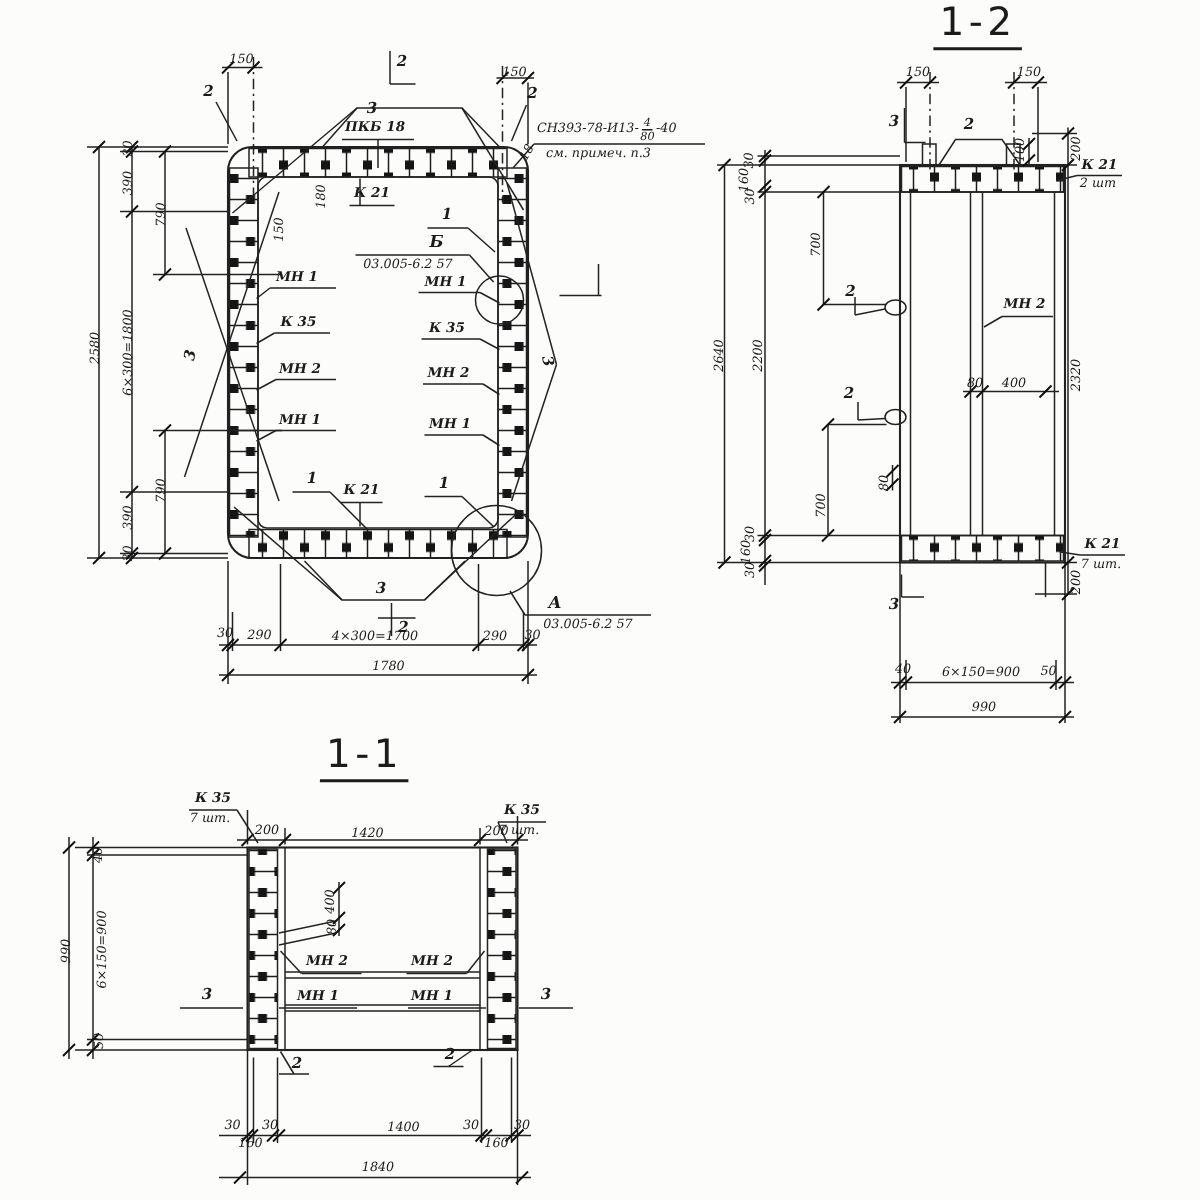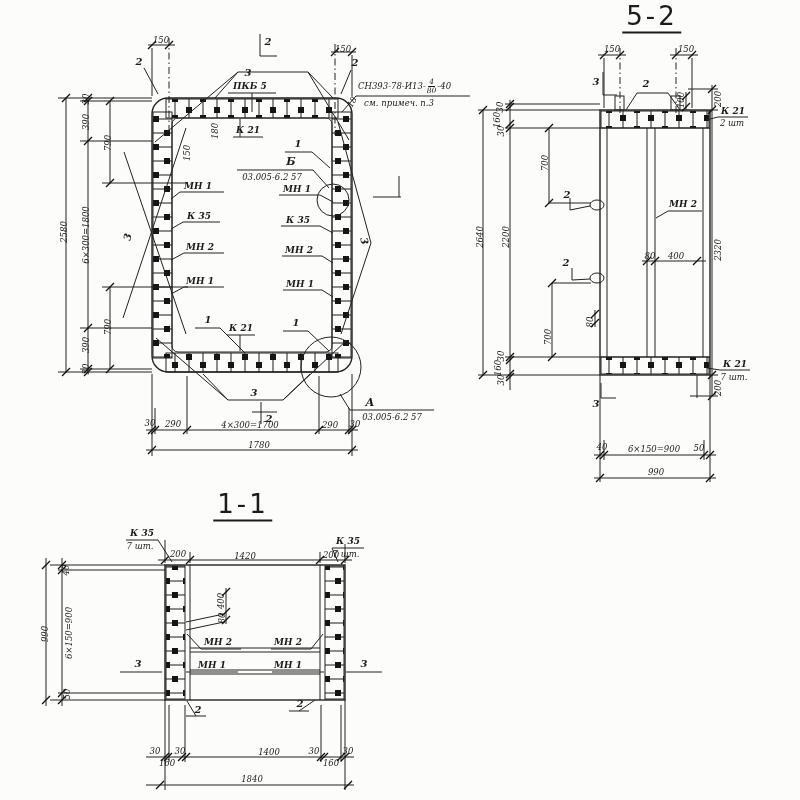--- a/index.html
+++ b/index.html
@@ -298,21 +298,21 @@
              M161 761l8 -8M164 761l8 -8M178 761l8 -8M182 761l8 -8
              M317 761l8 -8M320 761l8 -8M337 761l8 -8M341 761l8 -8
              M156 789l8 -8M344 789l8 -8"></path>
   </g>
 </svg>
 
 <span class="lbl h" style="left:161px;top:40px">150</span>
 <span class="lbl h mark" style="left:139px;top:62px">2</span>
 <span class="lbl h mark" style="left:268px;top:42px">2</span>
 <span class="lbl h mark" style="left:248px;top:73px">3</span>
-<span class="lbl h part" style="left:250px;top:86px">ПКБ 5</span>
+<span class="lbl h part" style="left:250px;top:86px">ПКБ 18</span>
 <span class="lbl h" style="left:343px;top:49px">150</span>
 <span class="lbl h mark" style="left:355px;top:63px">2</span>
 
 <span class="lbl noterow" style="left:358px;top:86px;transform:translate(0,-50%)">
   <span>СН393-78-И13-</span>
   <span class="frac">
     <span class="num">4</span>
     <span>80</span>
   </span>
   <span>-40</span>
@@ -354,21 +354,21 @@
 <span class="lbl h big" style="left:370px;top:402px">А</span>
 <span class="lbl h" style="left:392px;top:417px">03.005-6.2 57</span>
 
 <span class="lbl h" style="left:150px;top:423px">30</span>
 <span class="lbl h" style="left:173px;top:424px">290</span>
 <span class="lbl h" style="left:250px;top:425px">4×300=1700</span>
 <span class="lbl h" style="left:330px;top:425px">290</span>
 <span class="lbl h" style="left:355px;top:424px">30</span>
 <span class="lbl h" style="left:259px;top:445px">1780</span>
 
-<span class="lbl title" style="left:652px;top:18px;position:absolute;transform:translate(-50%,-50%)">5-2</span>
+<span class="lbl title" style="left:652px;top:18px;position:absolute;transform:translate(-50%,-50%)">1-2</span>
 <span class="lbl h" style="left:612px;top:49px">150</span>
 <span class="lbl h" style="left:686px;top:49px">150</span>
 <span class="lbl h mark" style="left:596px;top:82px">3</span>
 <span class="lbl h mark" style="left:646px;top:84px">2</span>
 <span class="lbl v" style="left:681px;top:100px">100</span>
 <span class="lbl v" style="left:718px;top:99px">200</span>
 <span class="lbl h part" style="left:733px;top:111px">К 21</span>
 <span class="lbl h" style="left:732px;top:123px">2 шт</span>
 
 <span class="lbl v" style="left:500px;top:107px">30</span>

